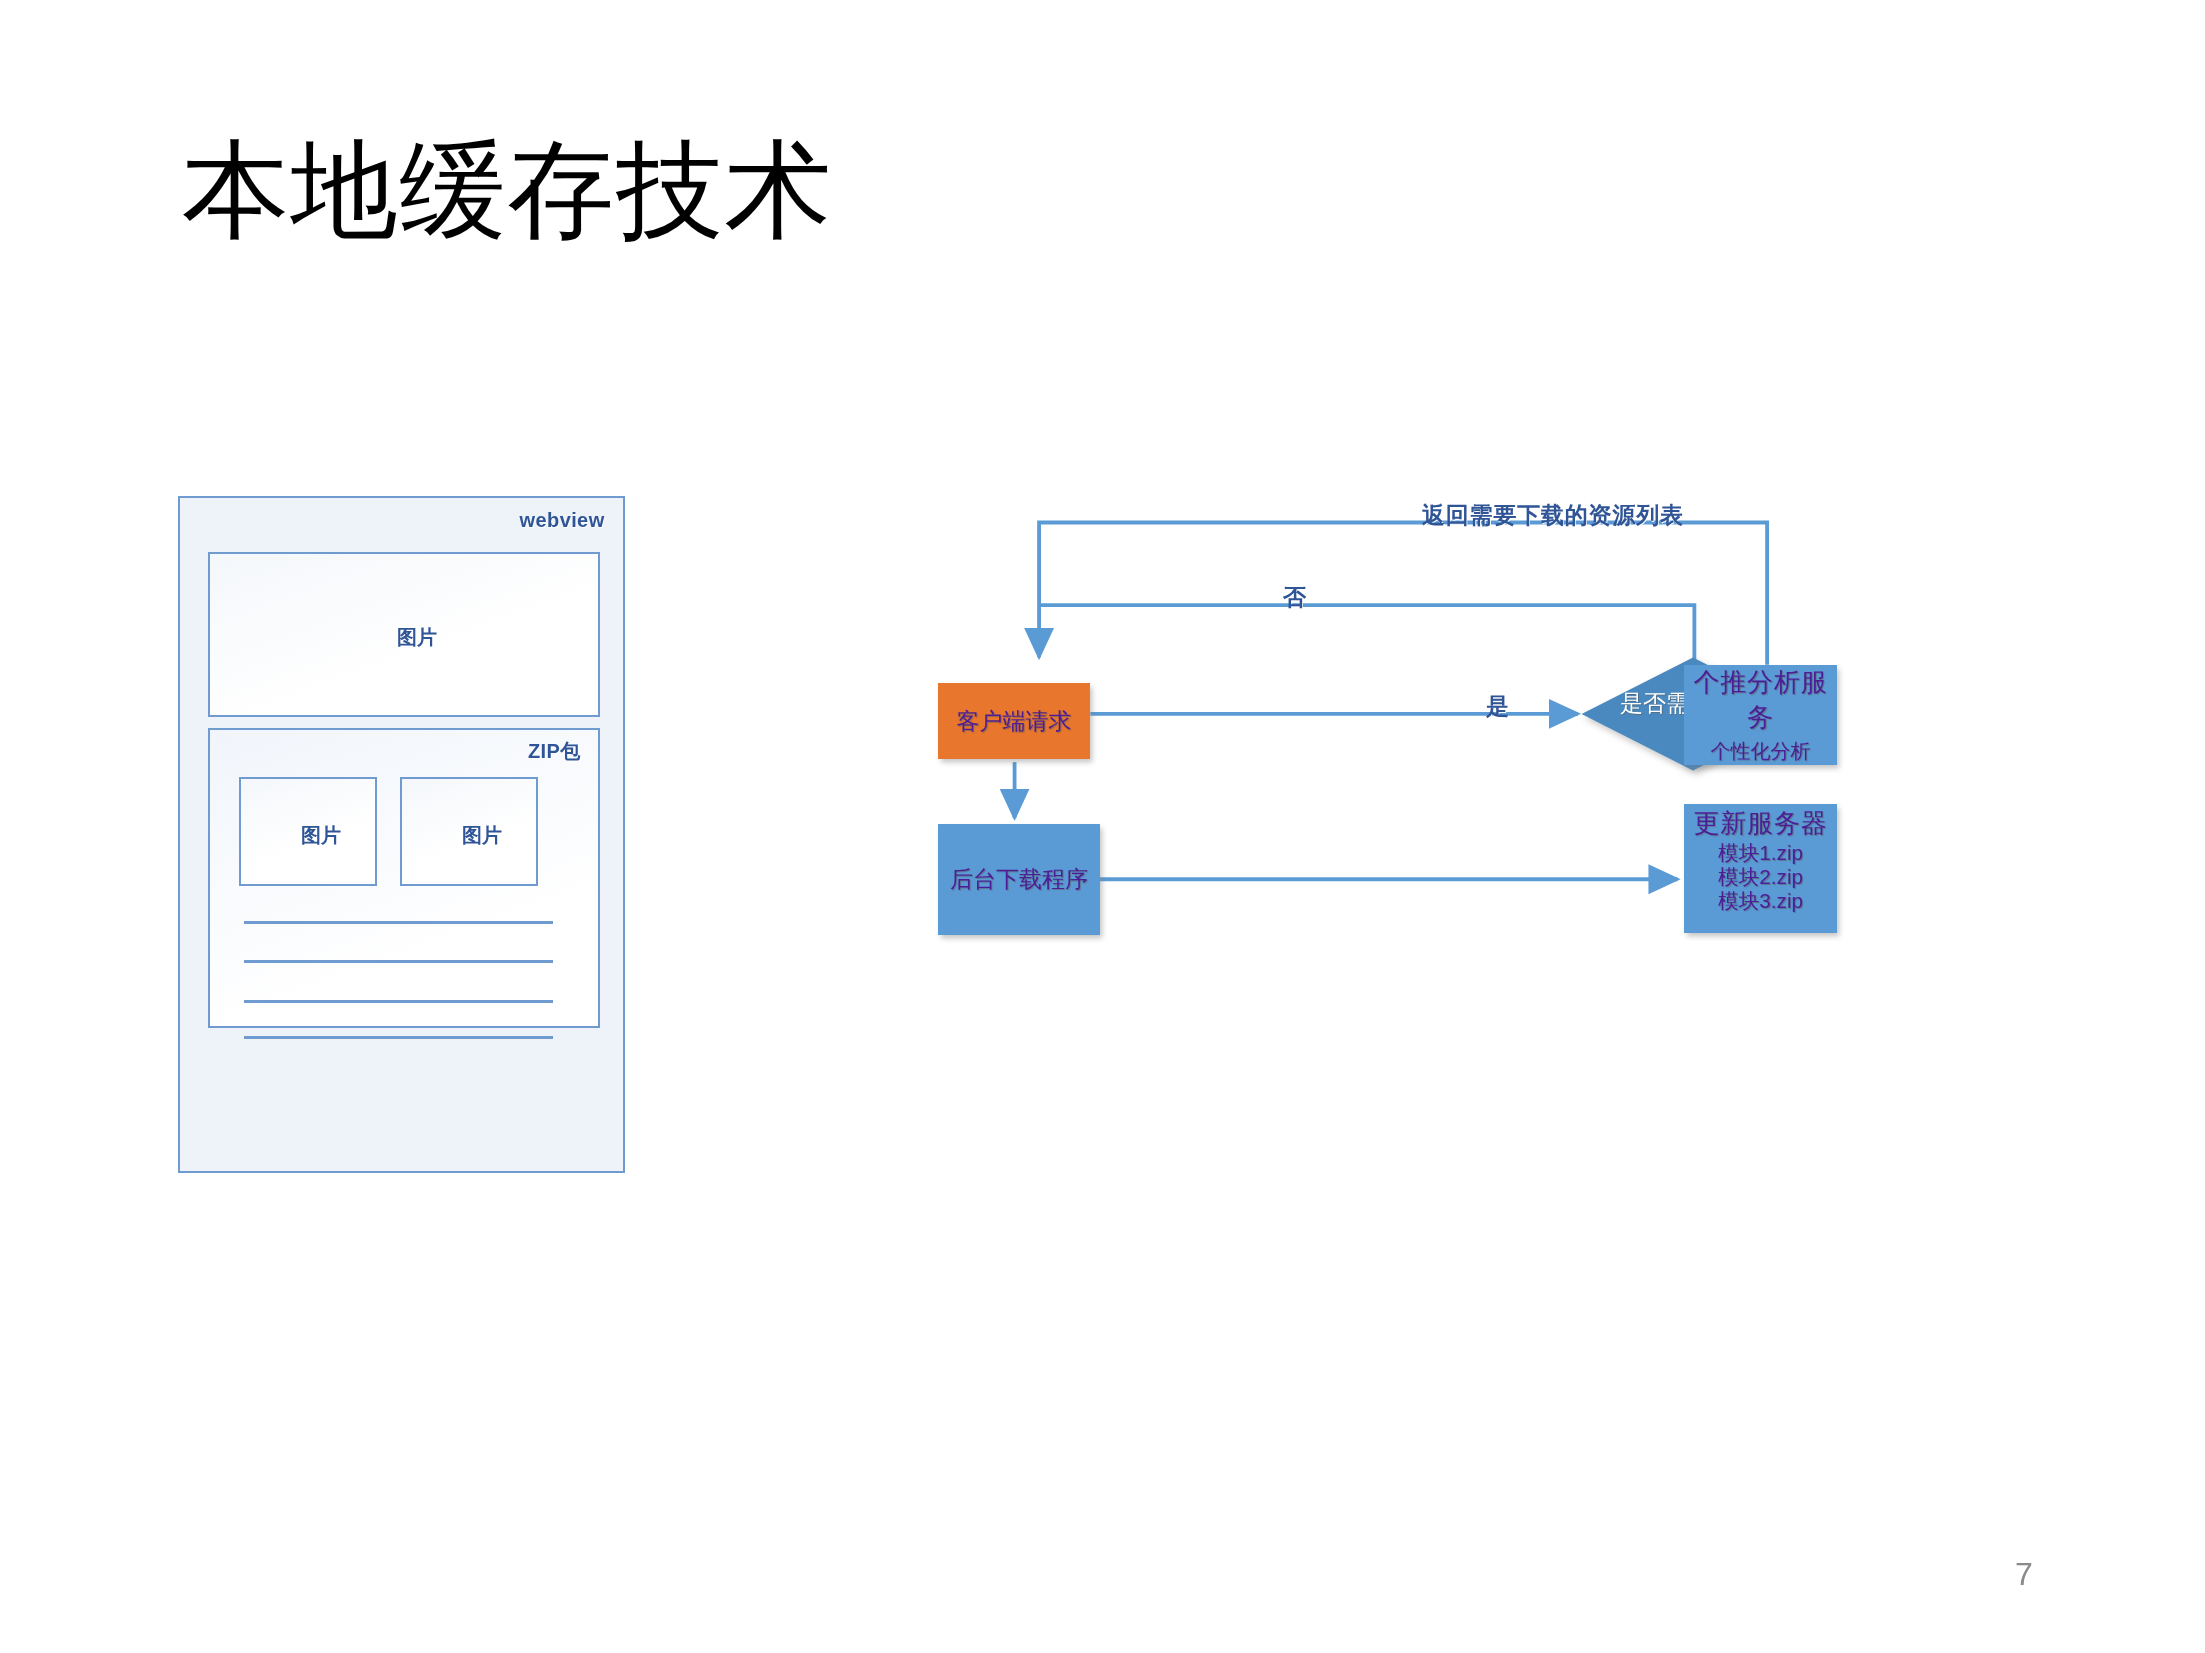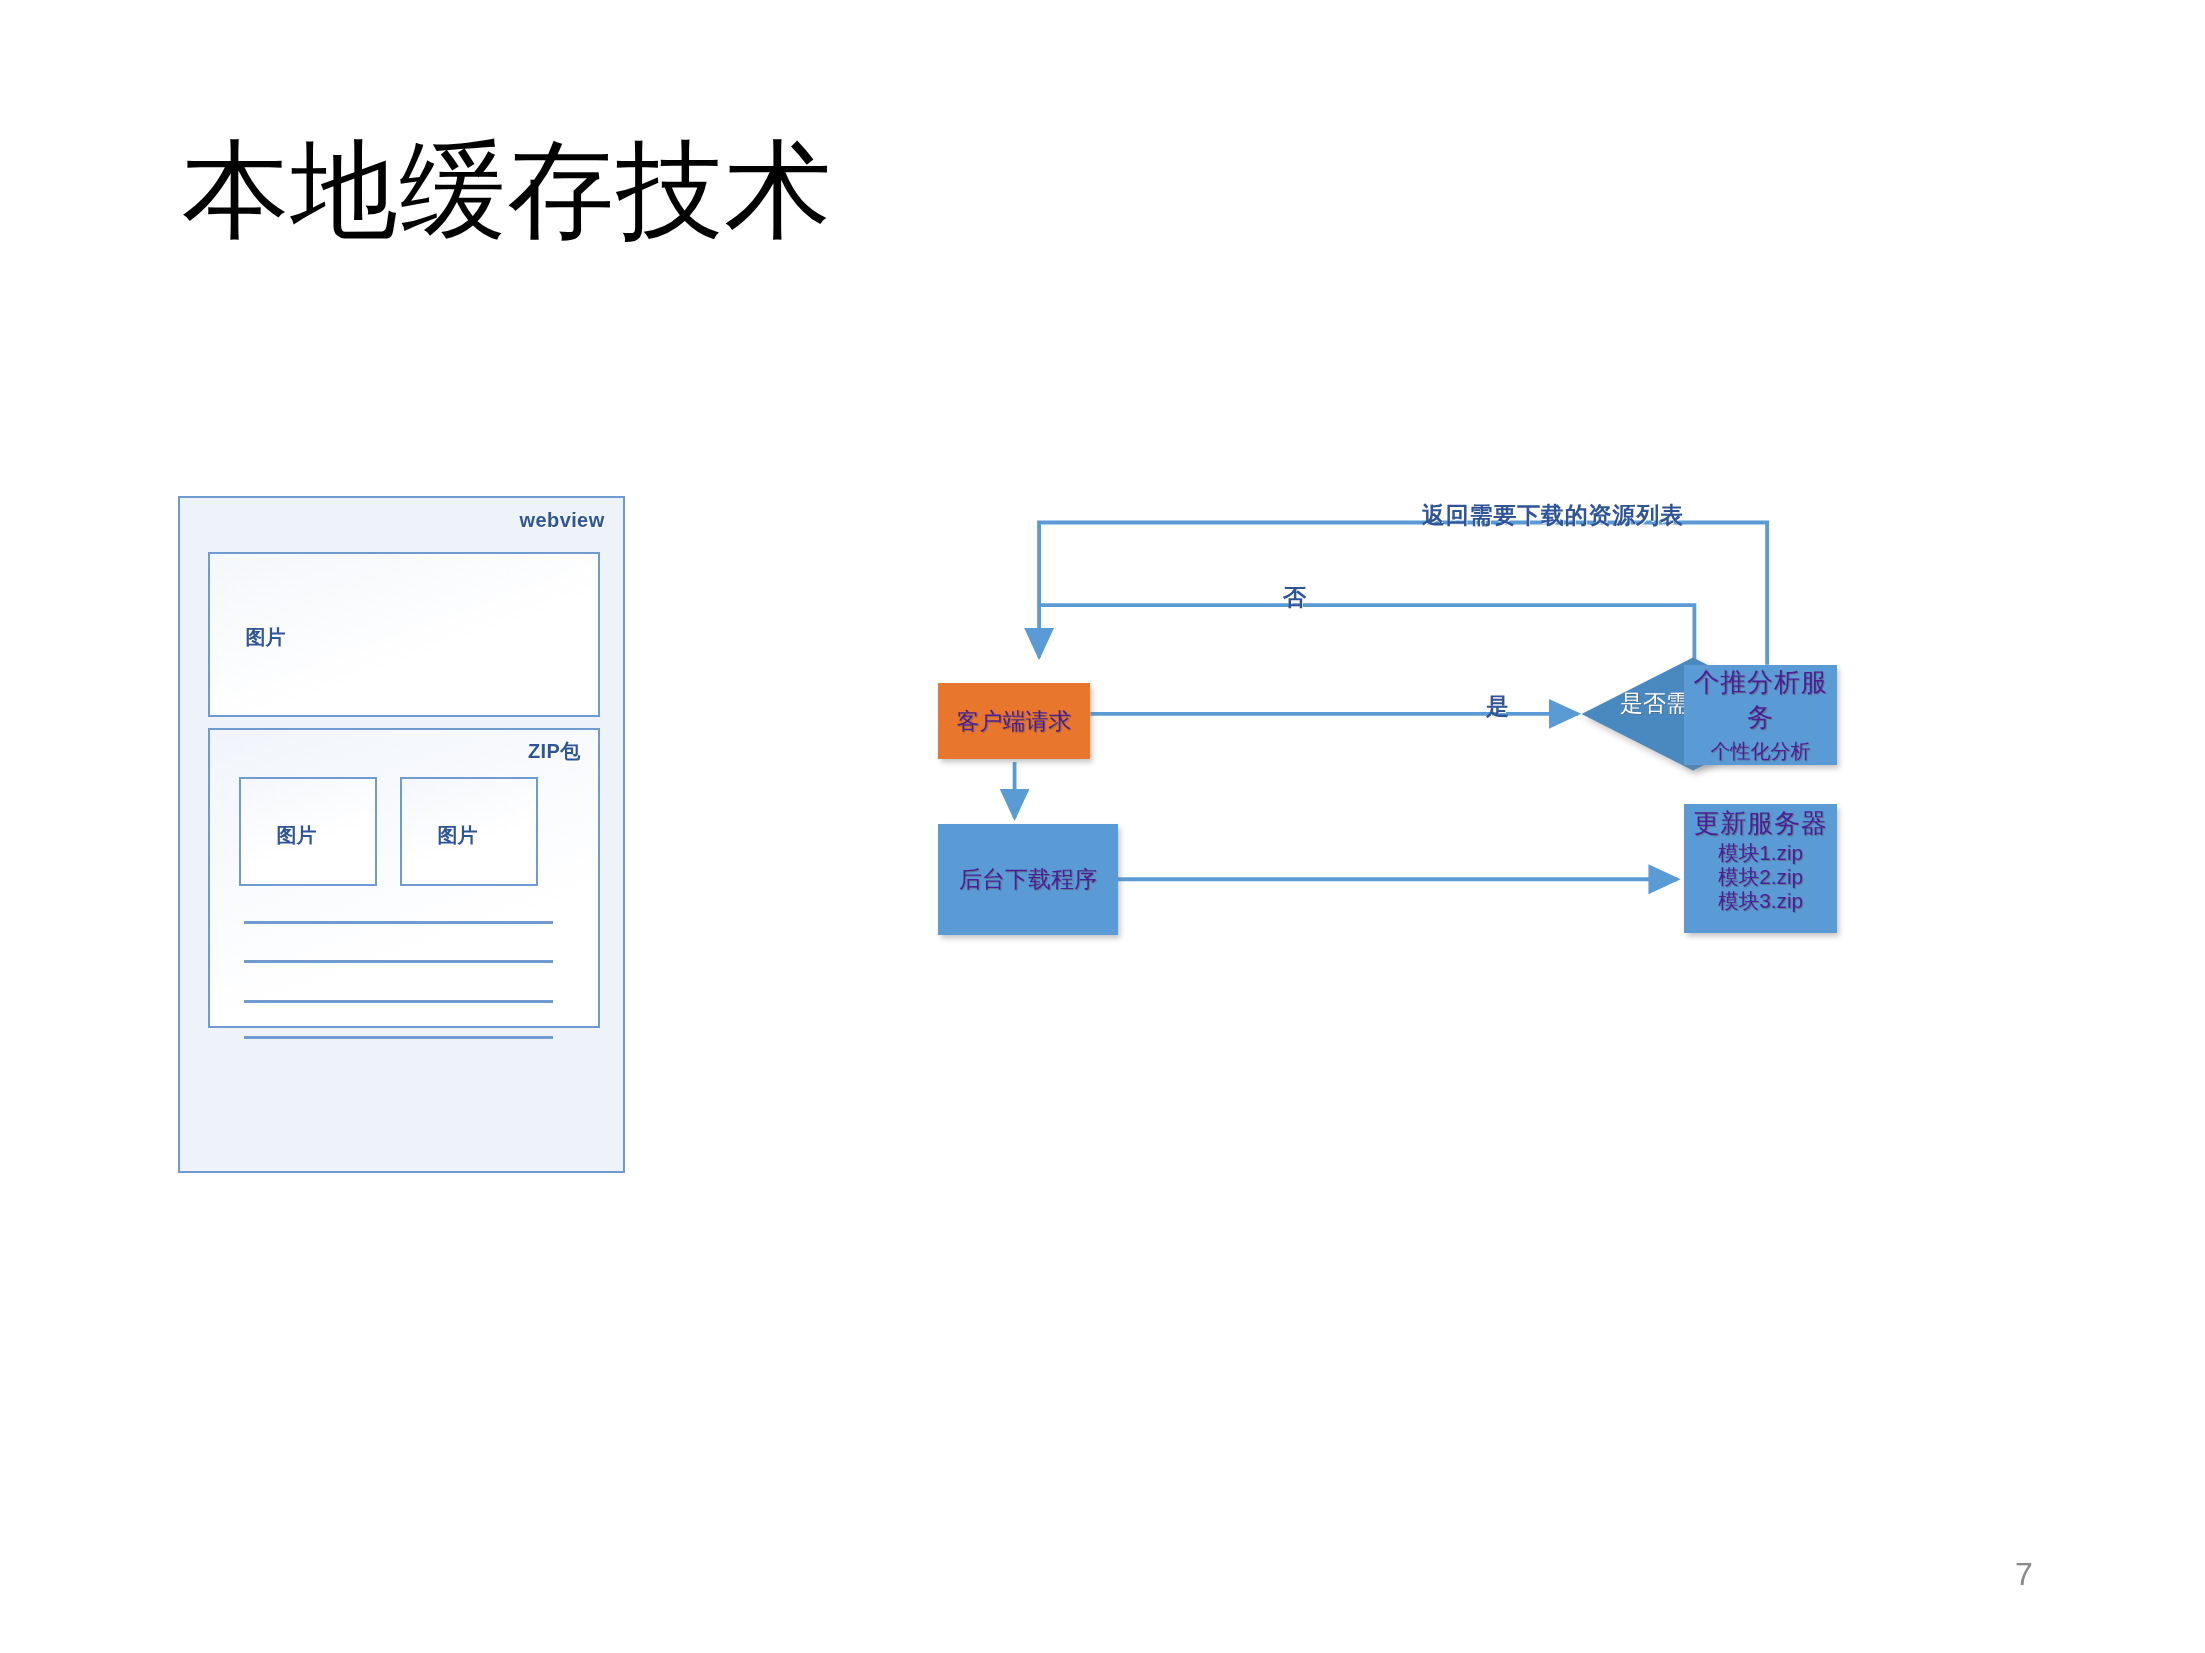--- a/index.html
+++ b/index.html
@@ -75,20 +75,21 @@
     width: 392px;
     height: 165px;
     box-sizing: border-box;
     border: 2.3px solid #6f9bd1;
     background: linear-gradient(160deg,#f4f7fb 0%,#ffffff 60%);
   }
   .wv-ph-text {
     position: absolute;
     left: 0;
     right: 9px;
+    text-align: center;
     font-size: 20px;
     font-weight: bold;
     color: #2f5597;
     text-shadow: 0.8px 0.8px 0 rgba(255,255,255,0.9);
     margin-left: 36px;
   }
   #wv-hero-image .wv-ph-text { top: 70px; }
   #wv-zip-group {
     position: absolute;
     left: 27.6px;
@@ -170,21 +171,21 @@
     left: 34px;
     top: 208px;
     width: 152px;
     height: 76px;
     background: #E8762C;
     font-size: 23px;
   }
   #node-downloader {
     left: 34px;
     top: 349px;
-    width: 180px;
+    width: 162px;
     height: 111px;
     background: #5B9BD5;
     font-size: 23px;
   }
   #node-analysis {
     left: 780px;
     top: 190px;
     width: 153px;
     height: 100px;
     background: #5B9BD5;

